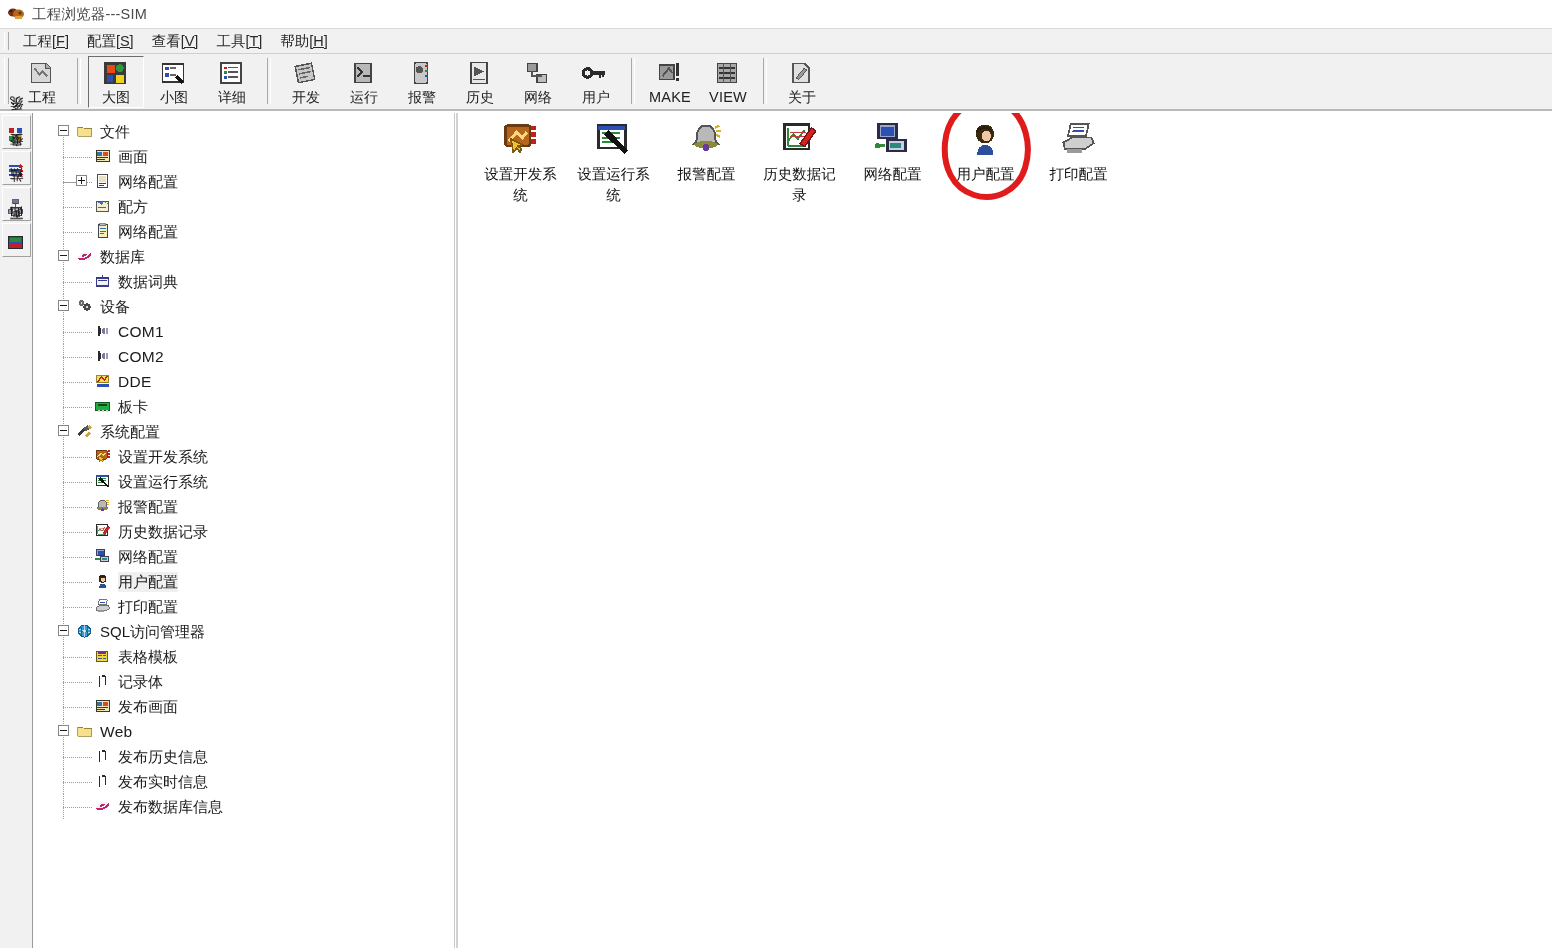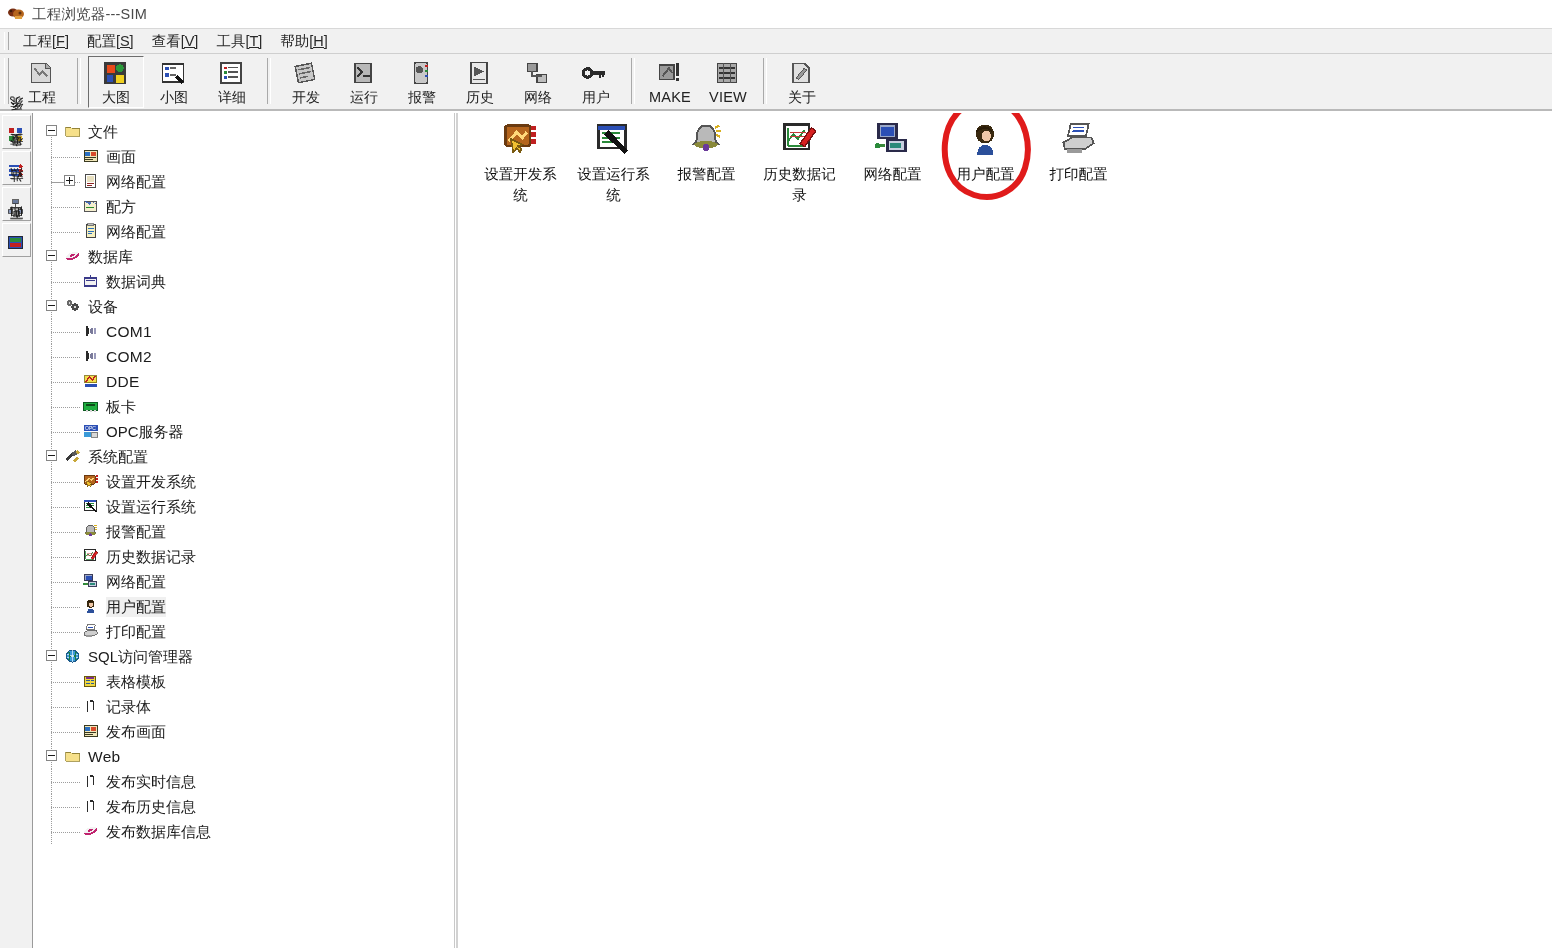--- a/index.html
+++ b/index.html
@@ -128,21 +128,21 @@
   .vtab-ico { width: 18px; height: 18px; margin-top: 4px; position: relative; }
 
   
   .treepane {
     position: absolute; left: 34px; top: 113px; width: 421px; height: 835px;
     background: #ffffff;
     border-right: 1px solid #c8c8c8;
     box-sizing: border-box;
     overflow: hidden;
   }
-  .tree { position: relative; padding: 6px 0 0 0; }
+  .tree { position: relative; padding: 6px 0 0 12px; }
   .tnode {
     position: relative; height: 25px;
     display: flex; align-items: center;
     white-space: nowrap; cursor: default;
   }
   .tnode .lbl {
     font-size: 15px; color: #1b1b1b; margin-left: 6px;
     line-height: 20px;
   }
   .tnode .lbl.sel { background: #f0f0f0; }
@@ -524,31 +524,20 @@
           <span class="ticon" style="margin-left: 48px;"><svg width="17" height="16" viewBox="0 0 16 16" shape-rendering="crispEdges">
               <rect x="1" y="4" width="14" height="8" fill="#1fae3f" stroke="#0c5a20" stroke-width="1"></rect>
               <rect x="3" y="6" width="9" height="2" fill="#0d4a18"></rect>
               <rect x="3" y="12" width="2" height="2" fill="#d8d8d8"></rect>
               <rect x="7" y="12" width="2" height="2" fill="#d8d8d8"></rect>
               <rect x="11" y="12" width="2" height="2" fill="#d8d8d8"></rect>
             </svg></span>
           <span class="lbl">板卡</span>
         </div>
         <div class="tnode">
-          <span class="dotv" style="left: 17px; top: 0px; height: 25px;"></span>
-          <span class="doth" style="left: 17px; top: 12.5px; width: 29px;"></span>
-          <span class="ticon" style="margin-left: 48px;"><svg width="17" height="16" viewBox="0 0 16 16" shape-rendering="crispEdges">
-              <rect x="1" y="2" width="14" height="6" fill="#2b4fb5"></rect>
-              <text x="8" y="7" font-size="5" fill="#ffffff" text-anchor="middle" font-family="sans-serif">OPC</text>
-              <rect x="1" y="9" width="7" height="5" fill="#3a9ad8"></rect>
-              <rect x="9" y="9" width="6" height="5" fill="#d8d8d8" stroke="#555" stroke-width=".7"></rect>
-            </svg></span>
-          <span class="lbl">OPC服务器</span>
-        </div>
-        <div class="tnode">
           <span class="dotv" style="left: 17px; top: 12.5px; height: 12.5px;"></span>
           <span class="dotv" style="left: 17px; top: 0px; height: 12.5px;"></span>
           <span class="expander" style="left: 12px; top: 6px;"></span>
           <span class="ticon" style="margin-left: 30px;"><svg width="17" height="16" viewBox="0 0 16 16" shape-rendering="crispEdges">
               <path d="M2 12l6-6" stroke="#3a3a3a" stroke-width="2.2"></path>
               <path d="M7 6a3 3 0 104-4l-2 2 -1.4-.2 -.2-1.4z" fill="#5a5a5a"></path>
               <path d="M12 3l2.5 2.5" stroke="#c8a83a" stroke-width="2.4"></path>
               <path d="M9.5 13.5l4-4" stroke="#c8a83a" stroke-width="2.2"></path>
             </svg></span>
           <span class="lbl">系统配置</span>
@@ -696,31 +685,31 @@
           <span class="lbl lat">Web</span>
         </div>
         <div class="tnode">
           <span class="dotv" style="left: 17px; top: 0px; height: 25px;"></span>
           <span class="doth" style="left: 17px; top: 12.5px; width: 29px;"></span>
           <span class="ticon" style="margin-left: 48px;"><svg width="17" height="16" viewBox="0 0 16 16" shape-rendering="crispEdges">
               <path d="M5 2.5v11" stroke="#2a2a2a" stroke-width="1.4"></path>
               <path d="M8.5 2.5c2 0 2.6 1.2 2.6 2.5v6.5" stroke="#2a2a2a" stroke-width="1.4" fill="none"></path>
               <rect x="7.6" y="2" width="2.6" height="2.2" fill="#2a2a2a"></rect>
             </svg></span>
-          <span class="lbl">发布实时信息</span>
+          <span class="lbl">发布历史信息</span>
         </div>
         <div class="tnode">
           <span class="dotv" style="left: 17px; top: 0px; height: 25px;"></span>
           <span class="doth" style="left: 17px; top: 12.5px; width: 29px;"></span>
           <span class="ticon" style="margin-left: 48px;"><svg width="17" height="16" viewBox="0 0 16 16" shape-rendering="crispEdges">
               <path d="M5 2.5v11" stroke="#2a2a2a" stroke-width="1.4"></path>
               <path d="M8.5 2.5c2 0 2.6 1.2 2.6 2.5v6.5" stroke="#2a2a2a" stroke-width="1.4" fill="none"></path>
               <rect x="7.6" y="2" width="2.6" height="2.2" fill="#2a2a2a"></rect>
             </svg></span>
-          <span class="lbl">发布历史信息</span>
+          <span class="lbl">发布实时信息</span>
         </div>
         <div class="tnode">
           <span class="dotv" style="left: 17px; top: 0px; height: 25px;"></span>
           <span class="doth" style="left: 17px; top: 12.5px; width: 29px;"></span>
           <span class="ticon" style="margin-left: 48px;"><svg width="17" height="16" viewBox="0 0 16 16" shape-rendering="crispEdges">
               <ellipse cx="8" cy="8" rx="7" ry="3.4" transform="rotate(-22 8 8)" fill="#c0236e"></ellipse>
               <ellipse cx="8" cy="7" rx="6.2" ry="2.6" transform="rotate(-22 8 8)" fill="#f3f3f3"></ellipse>
               <ellipse cx="8" cy="7.1" rx="3" ry="1.2" transform="rotate(-22 8 8)" fill="#c0236e"></ellipse>
             </svg></span>
           <span class="lbl">发布数据库信息</span>

